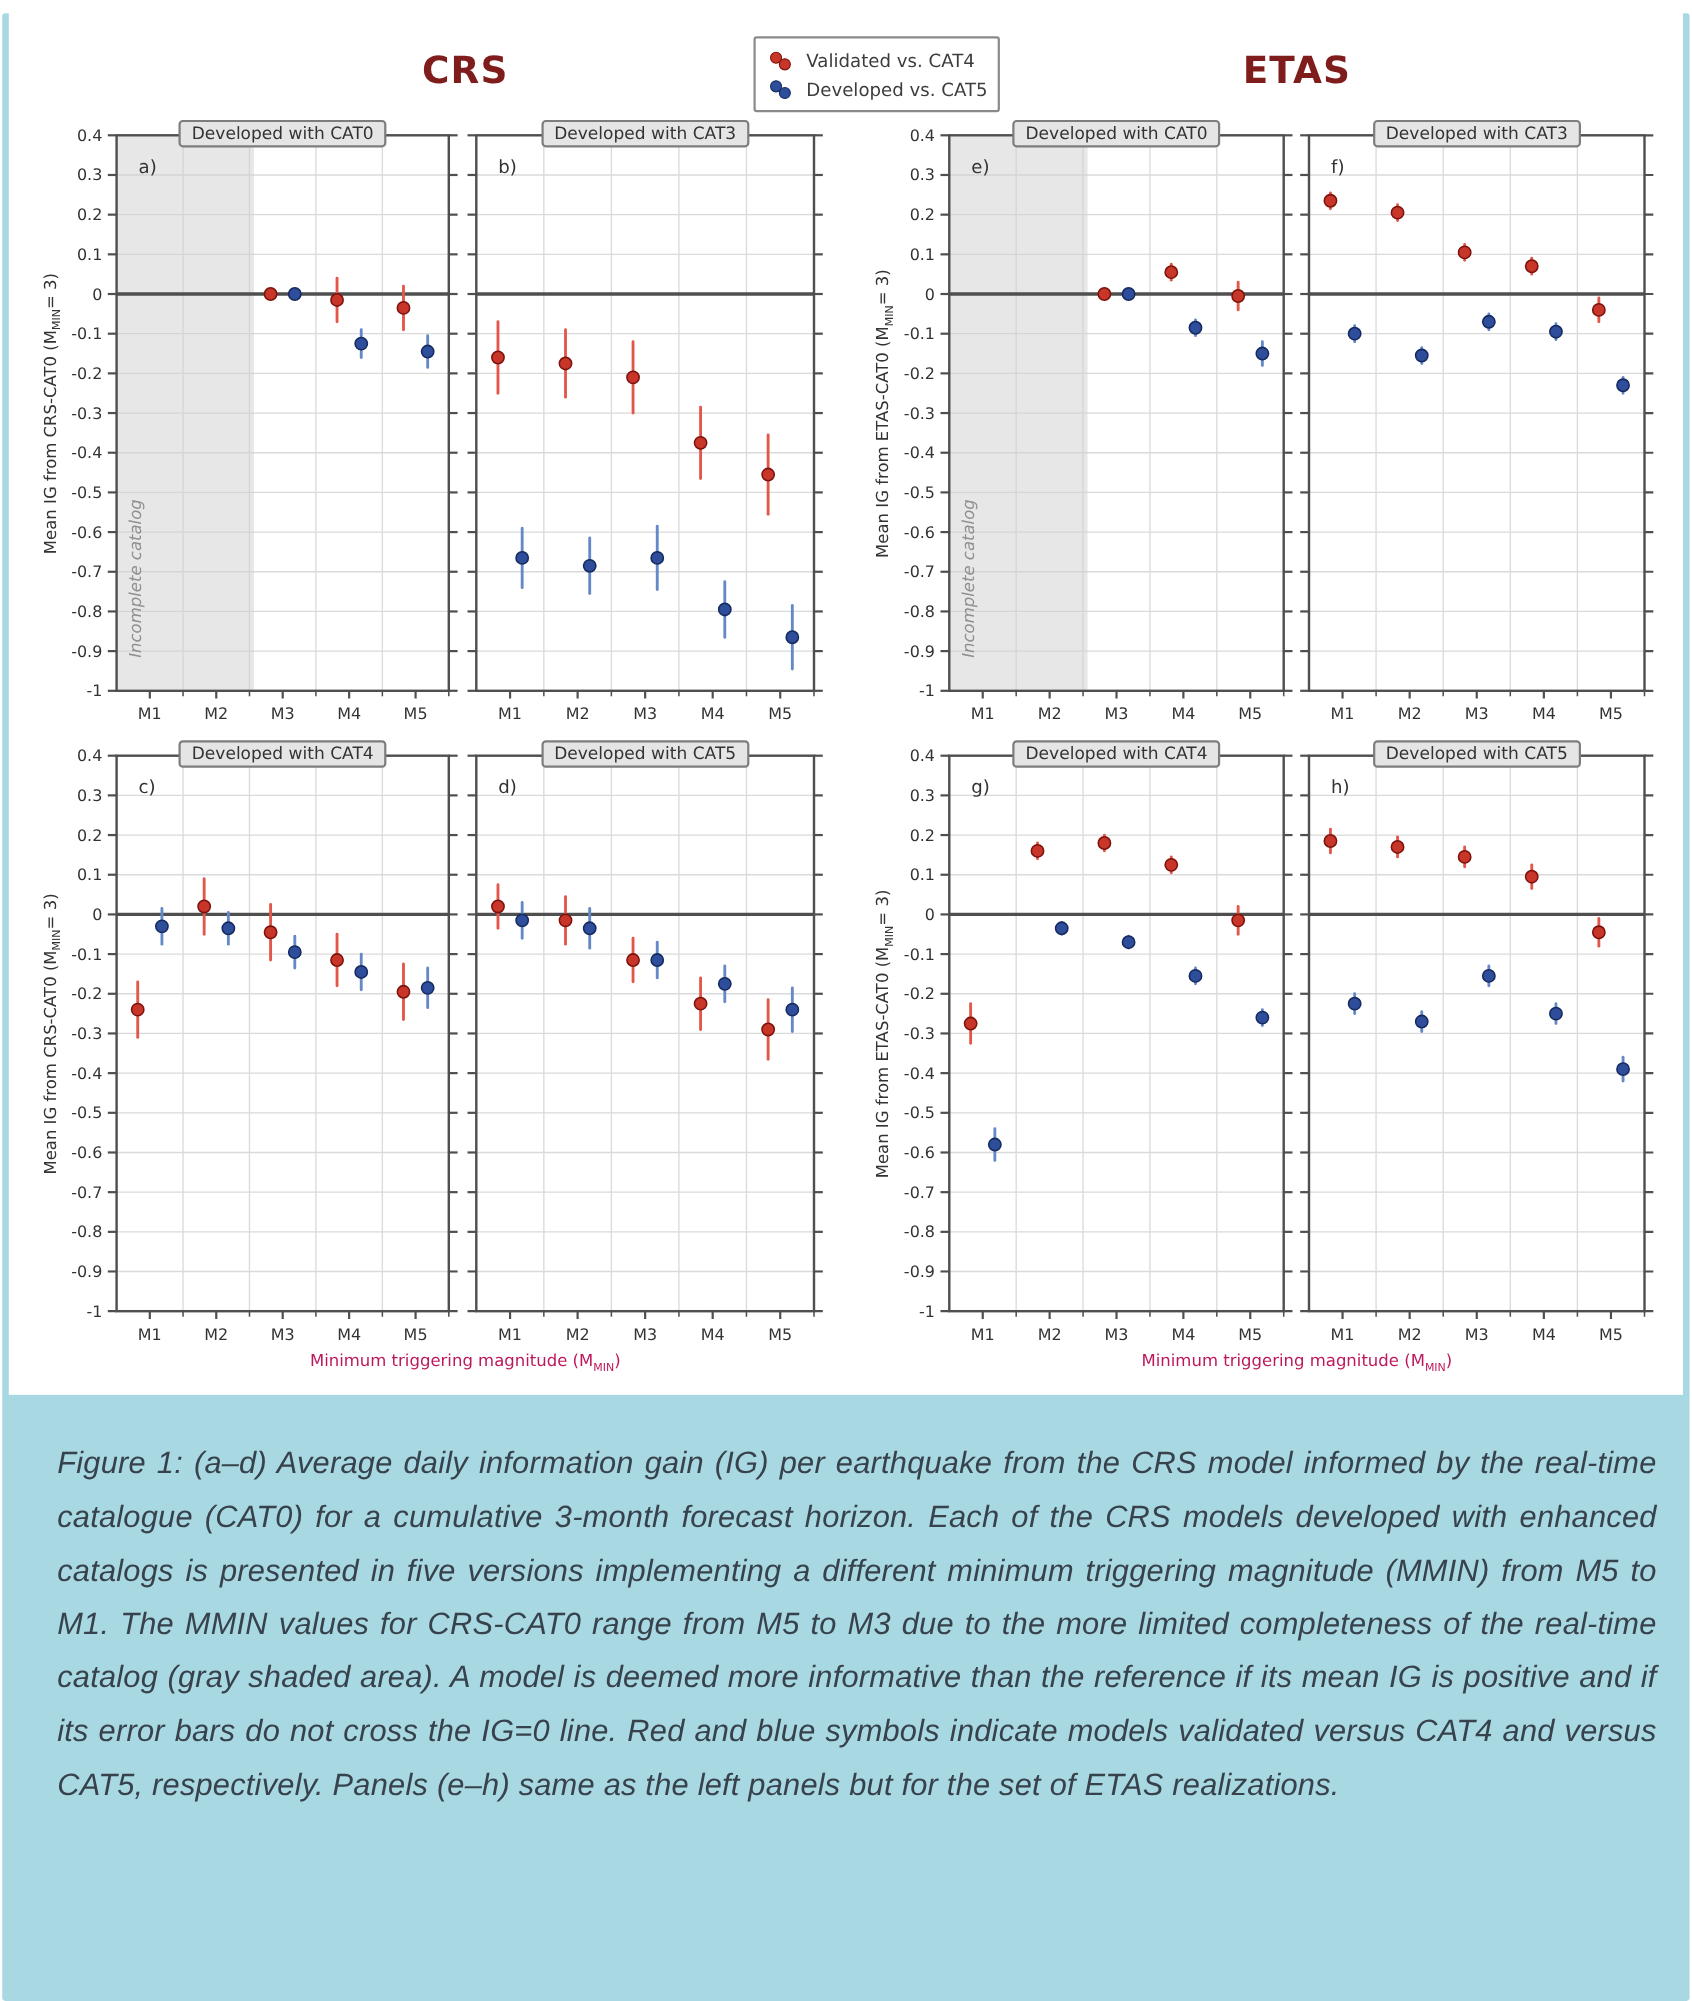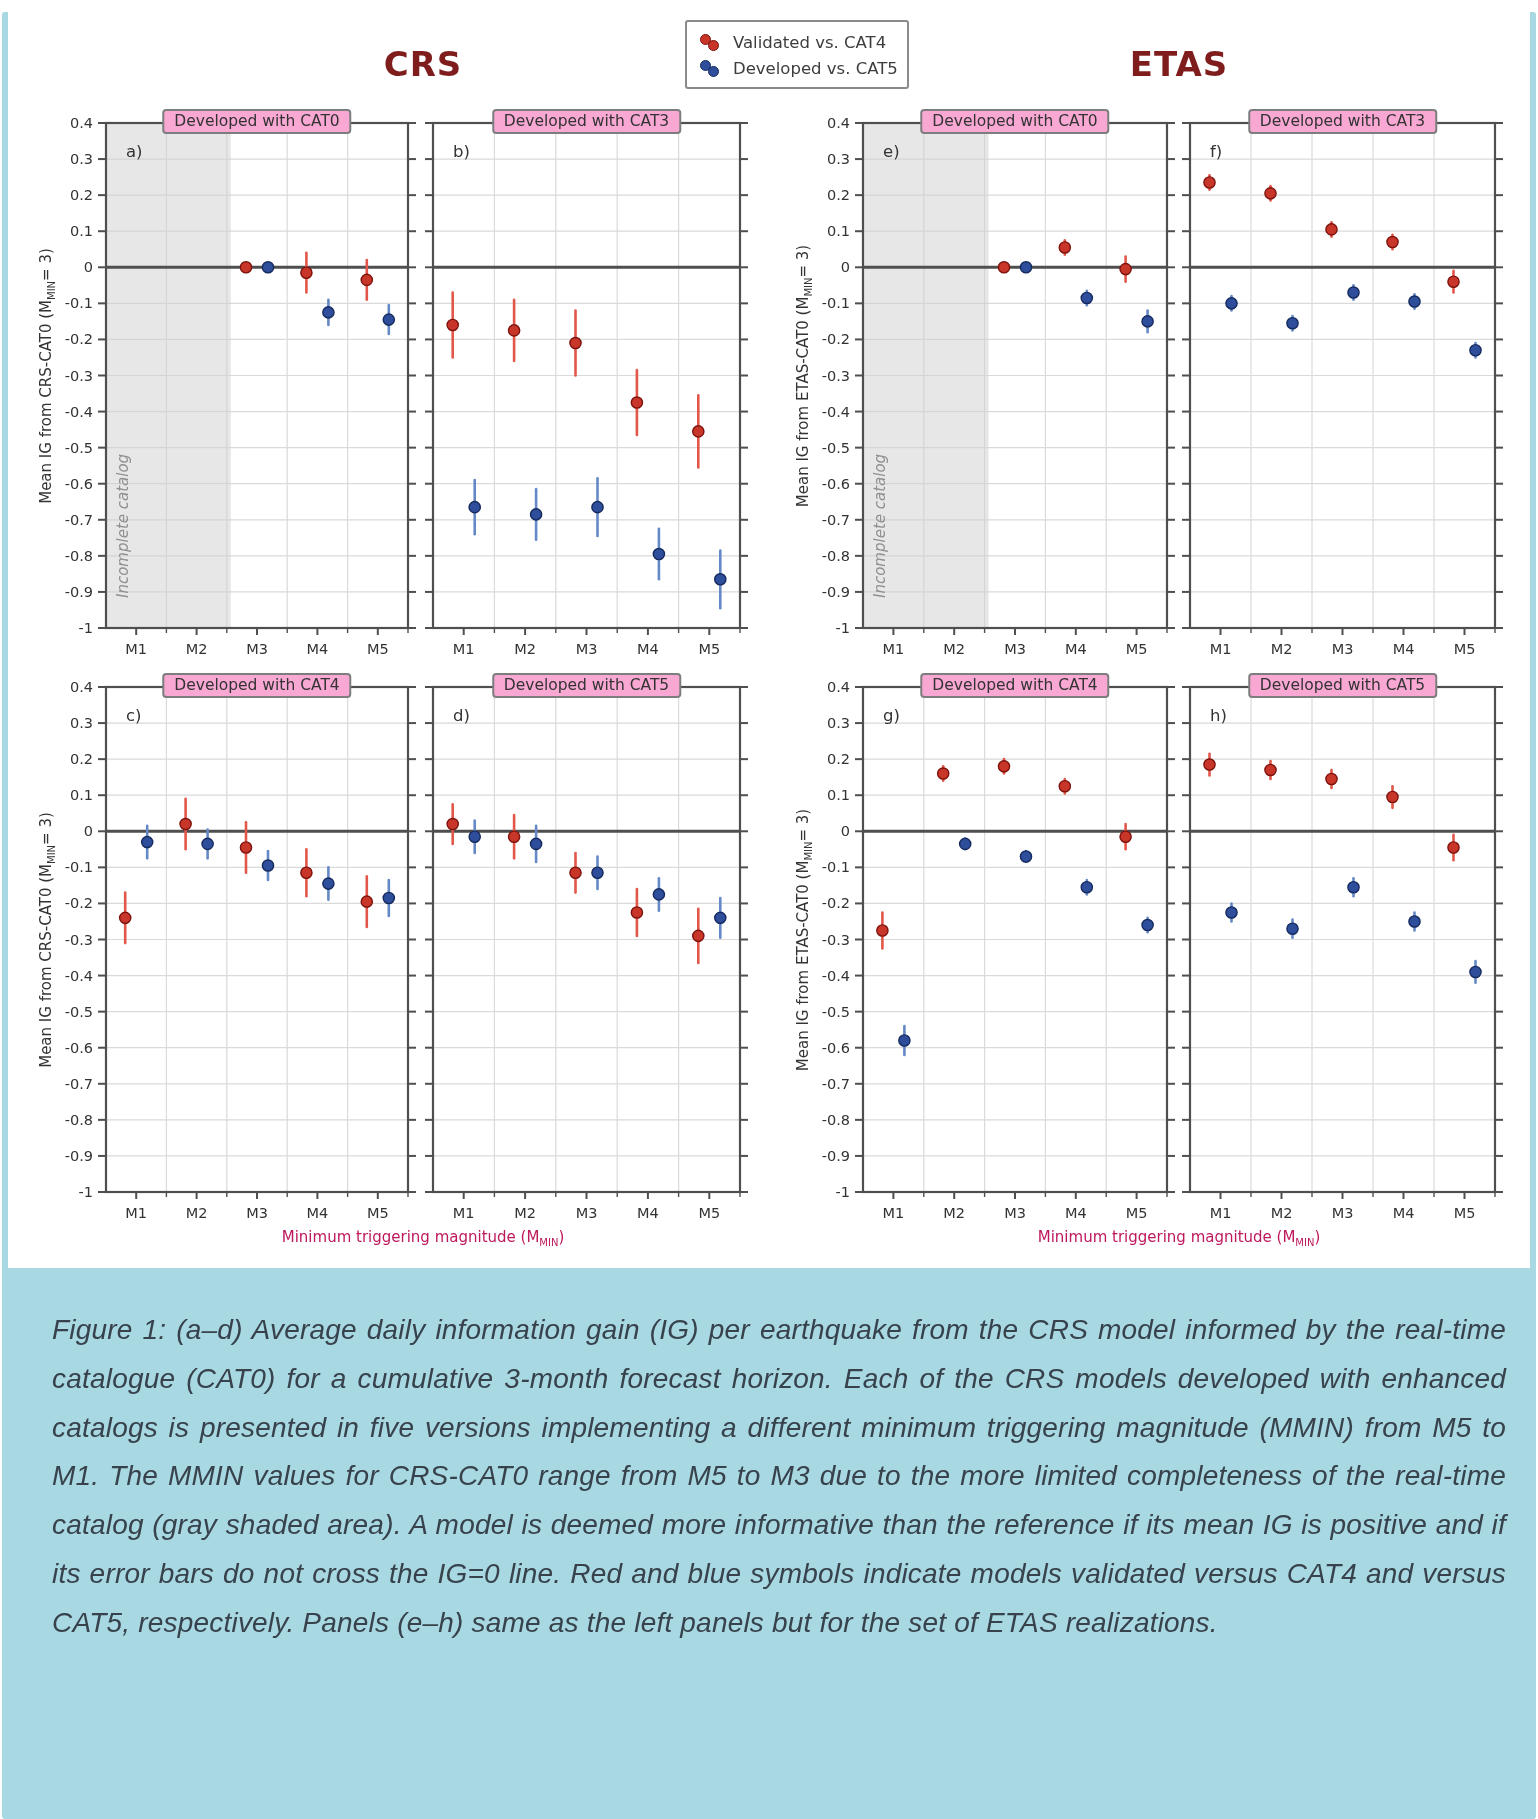--- a/index.html
+++ b/index.html
@@ -5,29 +5,29 @@
   html,body{margin:0;padding:0;background:#ffffff;}
   body{width:1538px;height:1819px;position:relative;overflow:hidden;
        font-family:"DejaVu Sans","Liberation Sans",sans-serif;}
   .frame{position:absolute;left:2px;top:12px;width:1534px;height:1807px;
          background:#a8d8e2;border-radius:3px;}
   .figpanel{position:absolute;left:8px;top:0;width:1522px;height:1268px;background:#ffffff;}
   .figlayer{position:absolute;left:0;top:0;width:1538px;height:1268px;}
   .figlayer svg{position:absolute;left:0;top:0;}
   .colheader{position:absolute;top:44px;transform:translateX(-50%);
              font-size:34px;font-weight:bold;color:#7f1d1d;letter-spacing:1px;}
-  .legend{position:absolute;left:685px;top:20px;width:224px;background:#fff;
+  .legend{position:absolute;left:685px;top:33px;width:224px;background:#fff;
           border:2px solid #8a8a8a;border-radius:3px;padding:7px 10px 6px 10px;box-sizing:border-box;}
   .legrow{display:flex;align-items:center;height:26px;}
   .lgm{position:relative;width:30px;height:20px;display:inline-block;flex:0 0 30px;}
   .lgm i{position:absolute;width:11px;height:11px;border-radius:50%;box-sizing:border-box;}
   .lgm .c1{left:3px;top:2px;}
   .lgm .c2{left:11px;top:8px;}
   .leglabel{font-size:16.5px;color:#3d3d3d;padding-left:6px;white-space:nowrap;}
-  .ptitle{position:absolute;transform:translateX(-50%);background:#f9a8d4;border:2px solid #7d7d7d;
+  .ptitle{position:absolute;transform:translateX(-50%);background:#e5e5e5;border:2px solid #7d7d7d;
           border-radius:4px;padding:1px 10px 2px 10px;font-size:15.5px;font-weight:500;
           color:#333;white-space:nowrap;z-index:3;}
   .ylab{position:absolute;transform:translate(-50%,-50%) rotate(-90deg);white-space:nowrap;
         font-size:15px;color:#333;}
   .ylab .sub, .xlab .sub{font-size:10px;vertical-align:-4px;}
   .xlab{position:absolute;transform:translateX(-50%);font-size:15px;color:#be185d;white-space:nowrap;}
   .caption{position:absolute;left:52px;top:1306px;width:1454px;font-family:"Liberation Sans",sans-serif;
            font-style:italic;font-size:28px;line-height:48.8px;color:#37424c;
            text-align:justify;letter-spacing:0.2px;}
 </style>

